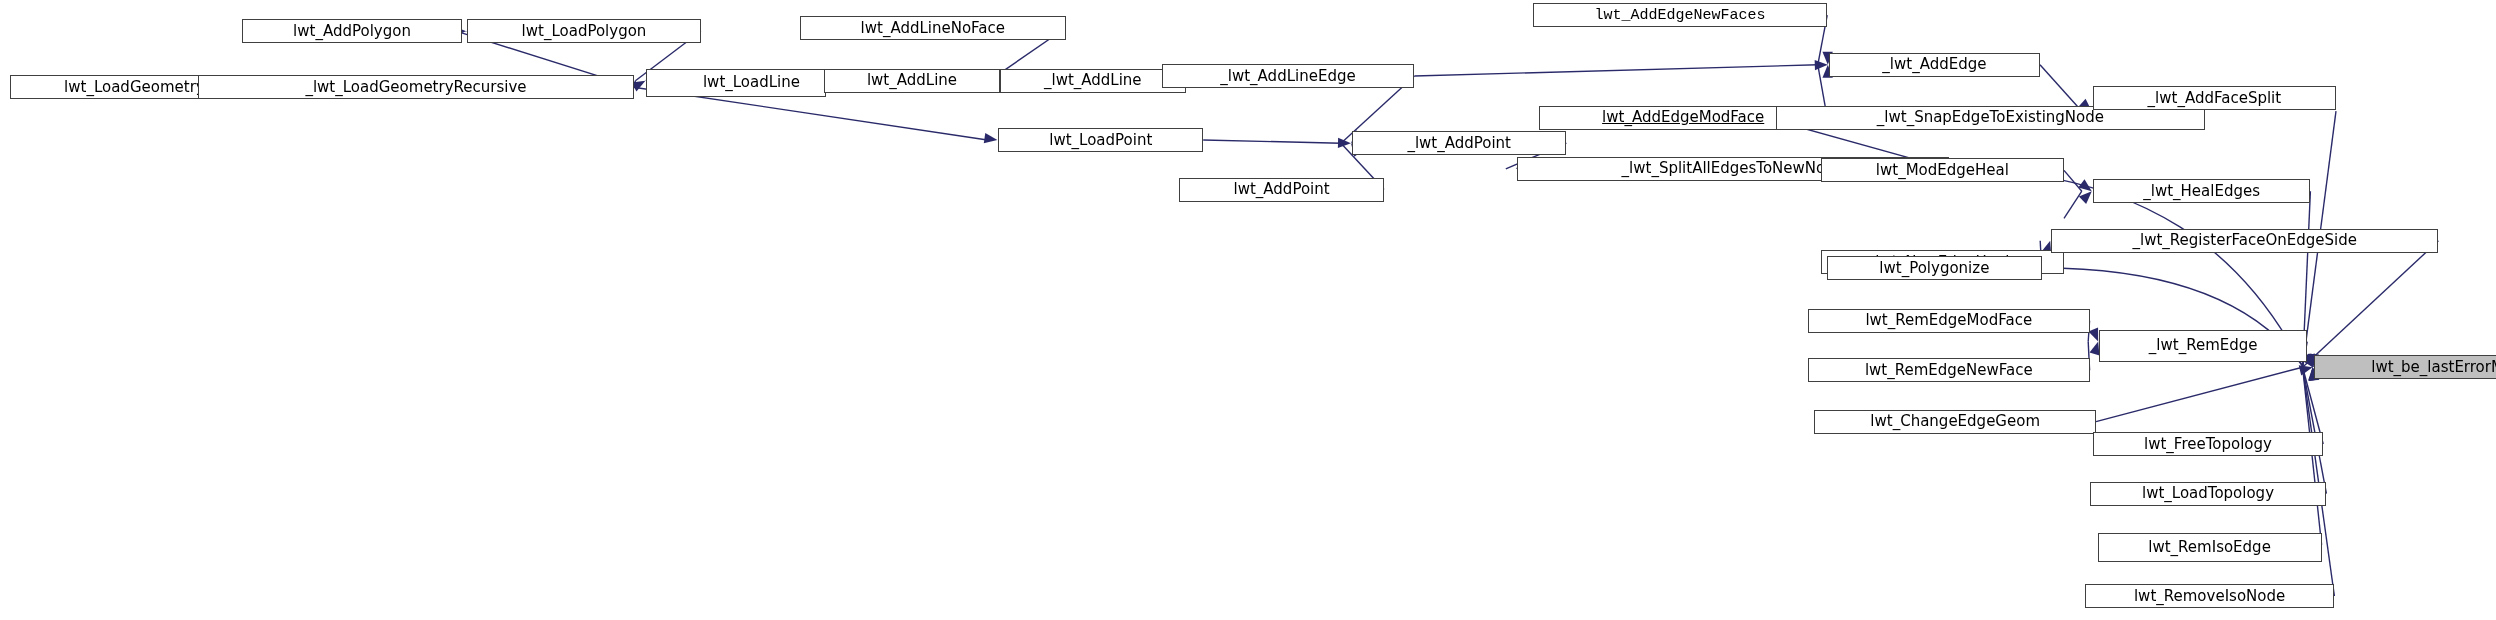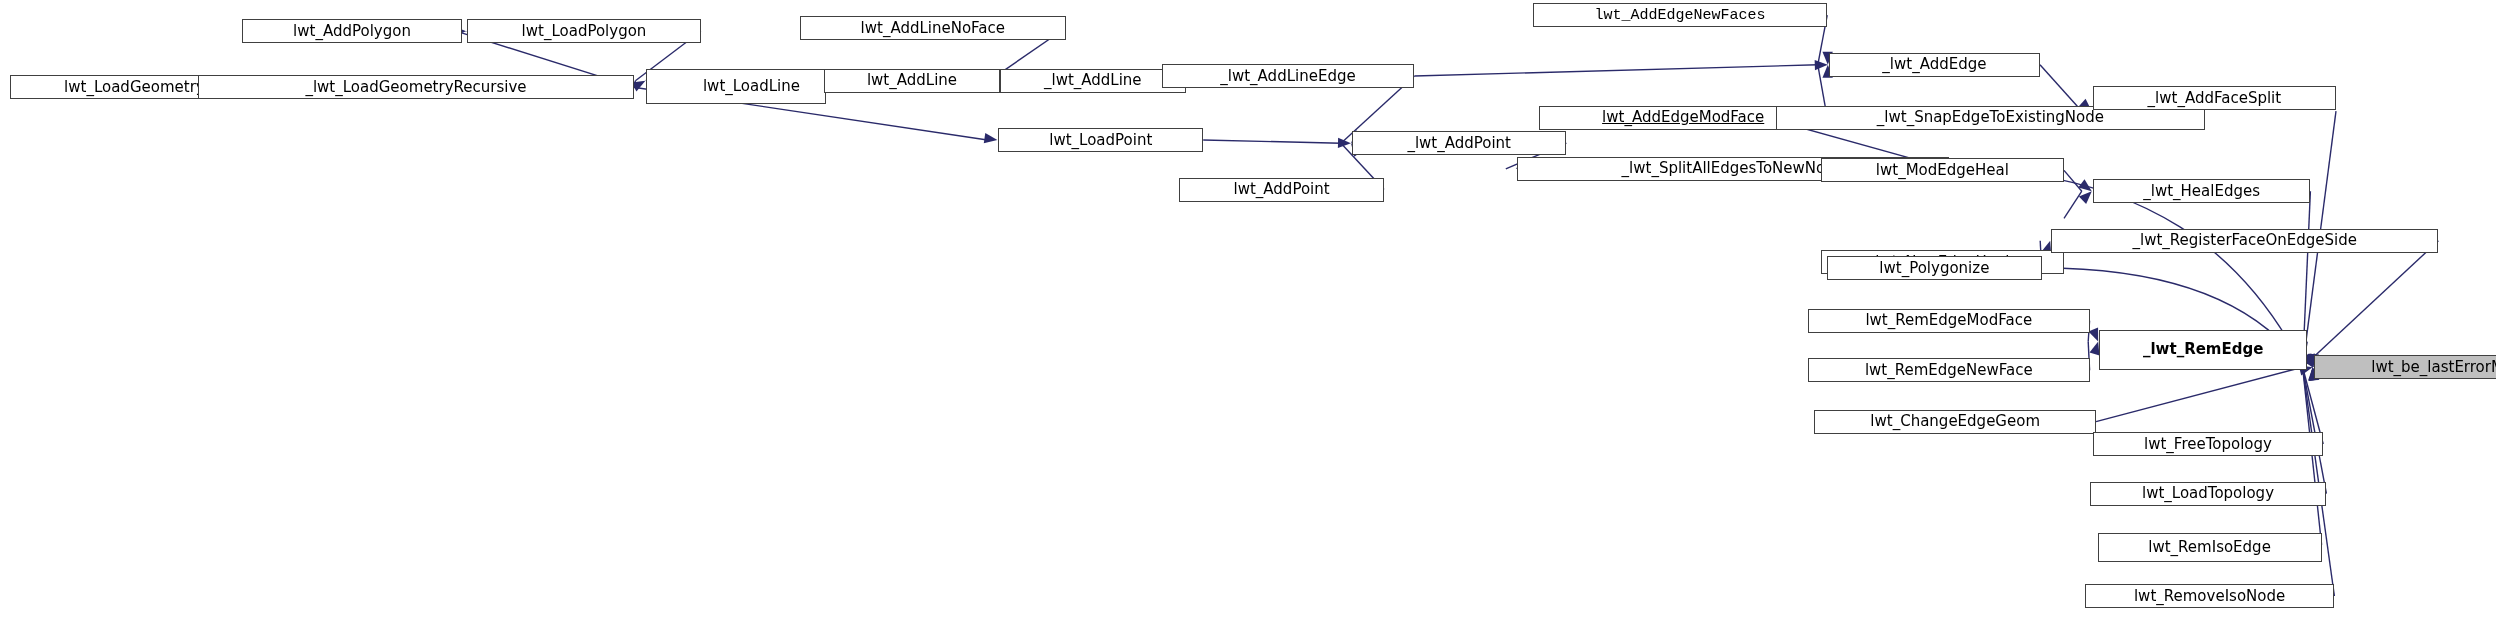--- a/index.html
+++ b/index.html
@@ -188,21 +188,21 @@
       </div>
       <div class="node" style="left: 198.4px; top: 75.2px; width: 435.2px; height: 24px;">
         <span>_lwt_LoadGeometryRecursive</span>
       </div>
       <div class="node" style="left: 241.6px; top: 19.2px; width: 220.8px; height: 24px;">
         <span>lwt_AddPolygon</span>
       </div>
       <div class="node" style="left: 467.2px; top: 19.2px; width: 233.6px; height: 24px;">
         <span>lwt_LoadPolygon</span>
       </div>
-      <div class="node" style="left: 646.4px; top: 68.8px; width: 179.2px; height: 35px; padding-left: 31px;">
+      <div class="node" style="left: 646.4px; top: 68.8px; width: 179.2px; height: 28px; padding-left: 31px;">
         <span>lwt_LoadLine</span>
       </div>
       <div class="node" style="left: 824px; top: 68.8px; width: 176px; height: 24px;">
         <span>lwt_AddLine</span>
       </div>
       <div class="node" style="left: 800px; top: 16px; width: 265.6px; height: 24px; text-align: center;">
         <span>lwt_AddLineNoFace</span>
       </div>
       <div class="node" style="left: 1000px; top: 68.8px; width: 185.6px; height: 24px;">
         <span>_lwt_AddLine</span>
@@ -254,21 +254,21 @@
       </div>
       <div class="node" style="left: 2092.8px; top: 86px; width: 243.2px; height: 24px;">
         <span>_lwt_AddFaceSplit</span>
       </div>
       <div class="node" style="left: 2092.8px; top: 179.2px; width: 217.6px; height: 24px;">
         <span>_lwt_HealEdges</span>
       </div>
       <div class="node" style="left: 2051.2px; top: 228.8px; width: 387.2px; height: 24px;">
         <span>_lwt_RegisterFaceOnEdgeSide</span>
       </div>
-      <div class="node" style="left: 2099.2px; top: 329.6px; width: 208px; height: 40px; font-weight: bold;">
+      <div class="node" style="left: 2099.2px; top: 329.6px; width: 208px; height: 32px;">
         <span>_lwt_RemEdge</span>
       </div>
       <div class="node" style="left: 2092.8px; top: 432px; width: 230.4px; height: 24px;">
         <span>lwt_FreeTopology</span>
       </div>
       <div class="node" style="left: 2089.6px; top: 481.6px; width: 236.8px; height: 24px;">
         <span>lwt_LoadTopology</span>
       </div>
       <div class="node" style="left: 2097.6px; top: 532.8px; width: 224px; height: 29px;">
         <span>lwt_RemIsoEdge</span>

